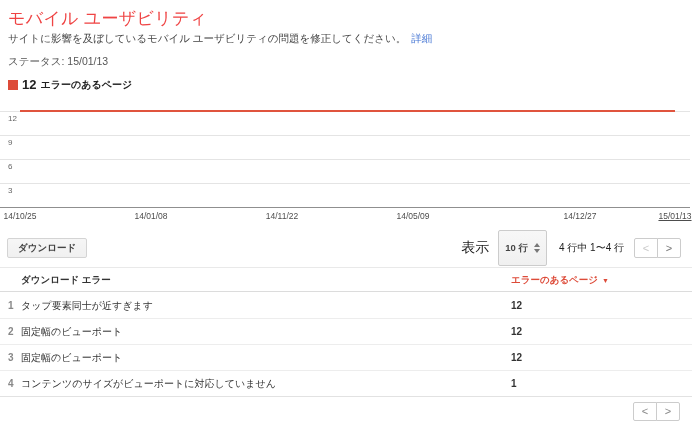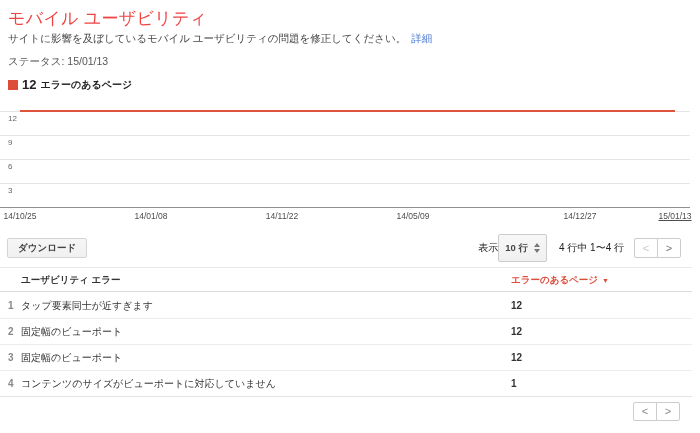--- a/index.html
+++ b/index.html
@@ -22,22 +22,22 @@
   .ytick { position:absolute; left:8px; font-size:8px; color:#666; }
   .axis { position:absolute; left:0; top:104px; width:690px; height:1px; background:#8f8f8f; }
   .xlabel { position:absolute; top:108px; font-size:8.5px; color:#4d4d4d; transform:translateX(-50%); white-space:nowrap; }
   .series-svg { position:absolute; left:0; top:0; overflow:visible; }
 
   
   .btn-download { position:absolute; left:7px; top:238px; height:20px; padding:0 10px; font-family:inherit;
     font-size:9.5px; font-weight:bold; color:#444; background:linear-gradient(#f6f6f6,#f0f0f0);
     border:1px solid #d4d4d4; border-radius:2px; cursor:pointer; }
   .toolbar-right { position:absolute; right:19px; top:238px; height:20px; display:flex; align-items:center; }
-  .show-label { font-size:10px; color:#222; }
-  .select { height:28px; min-width:46px; padding:0 6px; display:flex; align-items:center; justify-content:space-between;
+  .show-label { font-size:14px; color:#222; margin-right:9px; }
+  .select { height:36px; min-width:46px; padding:0 6px; display:flex; align-items:center; justify-content:space-between;
     background:linear-gradient(#f7f7f7,#f0f0f0); border:1px solid #ccc; border-radius:2px; cursor:pointer; }
   .select-value { font-size:9.5px; font-weight:bold; color:#444; margin-right:6px; white-space:nowrap; }
   .spinner { display:flex; flex-direction:column; align-items:center; }
   .tri-up { width:0; height:0; border-left:3px solid transparent; border-right:3px solid transparent; border-bottom:4px solid #777; margin-bottom:2px; }
   .tri-down { width:0; height:0; border-left:3px solid transparent; border-right:3px solid transparent; border-top:4px solid #777; }
   .range-text { font-size:10px; color:#222; margin:0 10px 0 12px; white-space:nowrap; }
   .pager { display:flex; }
   .pager-btn { width:24px; height:20px; background:#fff; border:1px solid #ccc; font-family:inherit;
     font-size:11px; line-height:1; color:#777; cursor:pointer; }
   .pager-btn.prev { border-radius:2px 0 0 2px; }
@@ -114,21 +114,21 @@
     <span class="range-text">4 行中 1〜4 行</span>
     <div class="pager">
       <button class="pager-btn prev is-disabled"><span>&lt;</span></button>
       <button class="pager-btn next"><span>&gt;</span></button>
     </div>
   </div>
 
   <div class="table-top-line"></div>
 
   <div class="thead">
-    <span class="th-error">ユーザビリティ エラー</span>
+    <span class="th-error">ダウンロード エラー</span>
     <span class="th-pages"><span>エラーのあるページ</span><span class="sort-icon">▼</span></span>
   </div>
 
   <div class="tbody" id="tbody">
       <div class="trow">
         <span class="td-num">1</span>
         <span class="td-error">タップ要素同士が近すぎます</span>
         <span class="td-pages">12</span>
       </div>
       <div class="trow">

